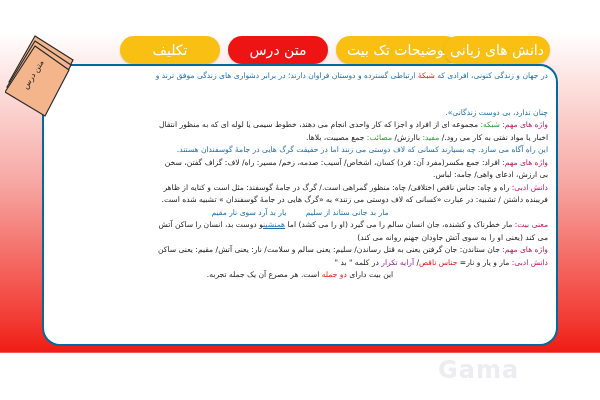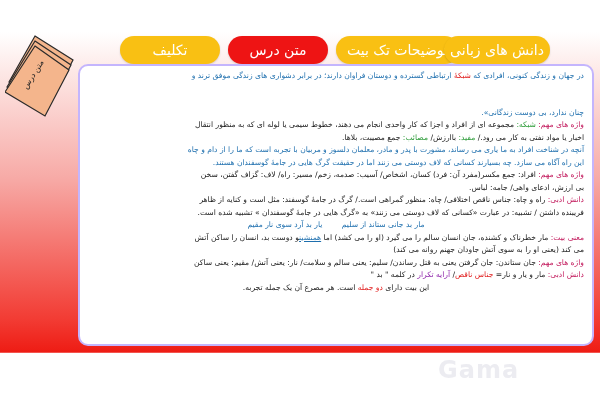--- a/index.html
+++ b/index.html
@@ -11,22 +11,22 @@
   .bottom-white { position:absolute; left:0; top:353px; width:600px; height:47px; background:#ffffff; }
   .tabs { position:absolute; top:36px; left:120px; width:440px; height:28px; }
   .tab {
     position:absolute; top:0; height:28px; border-radius:14px;
     background:#f9c013; color:#fff; font-size:14px; text-align:center; line-height:28px;
     box-shadow: 0 1px 2px rgba(0,0,0,0.15); cursor:pointer; direction:rtl;
   }
   .tab.active { background:#ee1414; }
   .panel {
     position:absolute; left:42px; top:64px; width:516px; height:282px;
-    background:#fff; border:2px solid #c4b5fd; border-radius:10px;
-    box-sizing:border-box; overflow:hidden;margin-left:36px;
+    background:#fff; border:2px solid #0369a1; border-radius:18px;
+    box-sizing:border-box; overflow:hidden;
   }
   .content {
     direction:rtl; text-align:right; padding:4px 8px 0 8px;
     font-size:7.6px; line-height:12.5px; color:#1b1b1b;
   }
   .content p { margin:0; }
   .blue { color:#1e6fae; }
   .red { color:#e01b1b; }
   .label { color:#c2185b; }
   .green { color:#2e9c3a; }
@@ -65,21 +65,20 @@
     <div class="gap"></div>
     <p class="blue">چنان ندارد، بی دوست زندگانی».</p>
 
     <p>
       <span class="label">واژه های مهم:</span><span class="green"> شبکه:</span><span> مجموعه ای از افراد و اجزا که کار واحدی انجام می دهند، خطوط سیمی یا لوله ای که به منظور انتقال</span>
     </p>
     <p>
       <span>اخبار یا مواد نفتی به کار می رود./ </span><span class="green">مفید:</span><span> باارزش/ </span><span class="green">مصائب:</span><span> جمع مصیبت، بلاها.</span>
     </p>
 
-    <p class="blue">آنچه در شناخت افراد به ما یاری می رساند، مشورت با پدر و مادر، معلمان دلسوز و مربیان با تجربه است که ما را از دام و چاه</p>
     <p class="blue">این راه آگاه می سازد. چه بسیارند کسانی که لاف دوستی می زنند اما در حقیقت گرگ هایی در جامۀ گوسفندان هستند.</p>
 
     <p>
       <span class="label">واژه های مهم:</span><span> افراد: جمع مکسر(مفرد آن: فرد) کسان، اشخاص/ آسیب: صدمه، زخم/ مسیر: راه/ لاف: گزاف گفتن، سخن</span>
     </p>
     <p>بی ارزش، ادعای واهی/ جامه: لباس.</p>
 
     <p>
       <span class="label">دانش ادبی:</span><span> راه و چاه: جناس ناقص اختلافی/ چاه: منظور گمراهی است./ گرگ در جامۀ گوسفند: مثل است و کنایه از ظاهر</span>
     </p>

